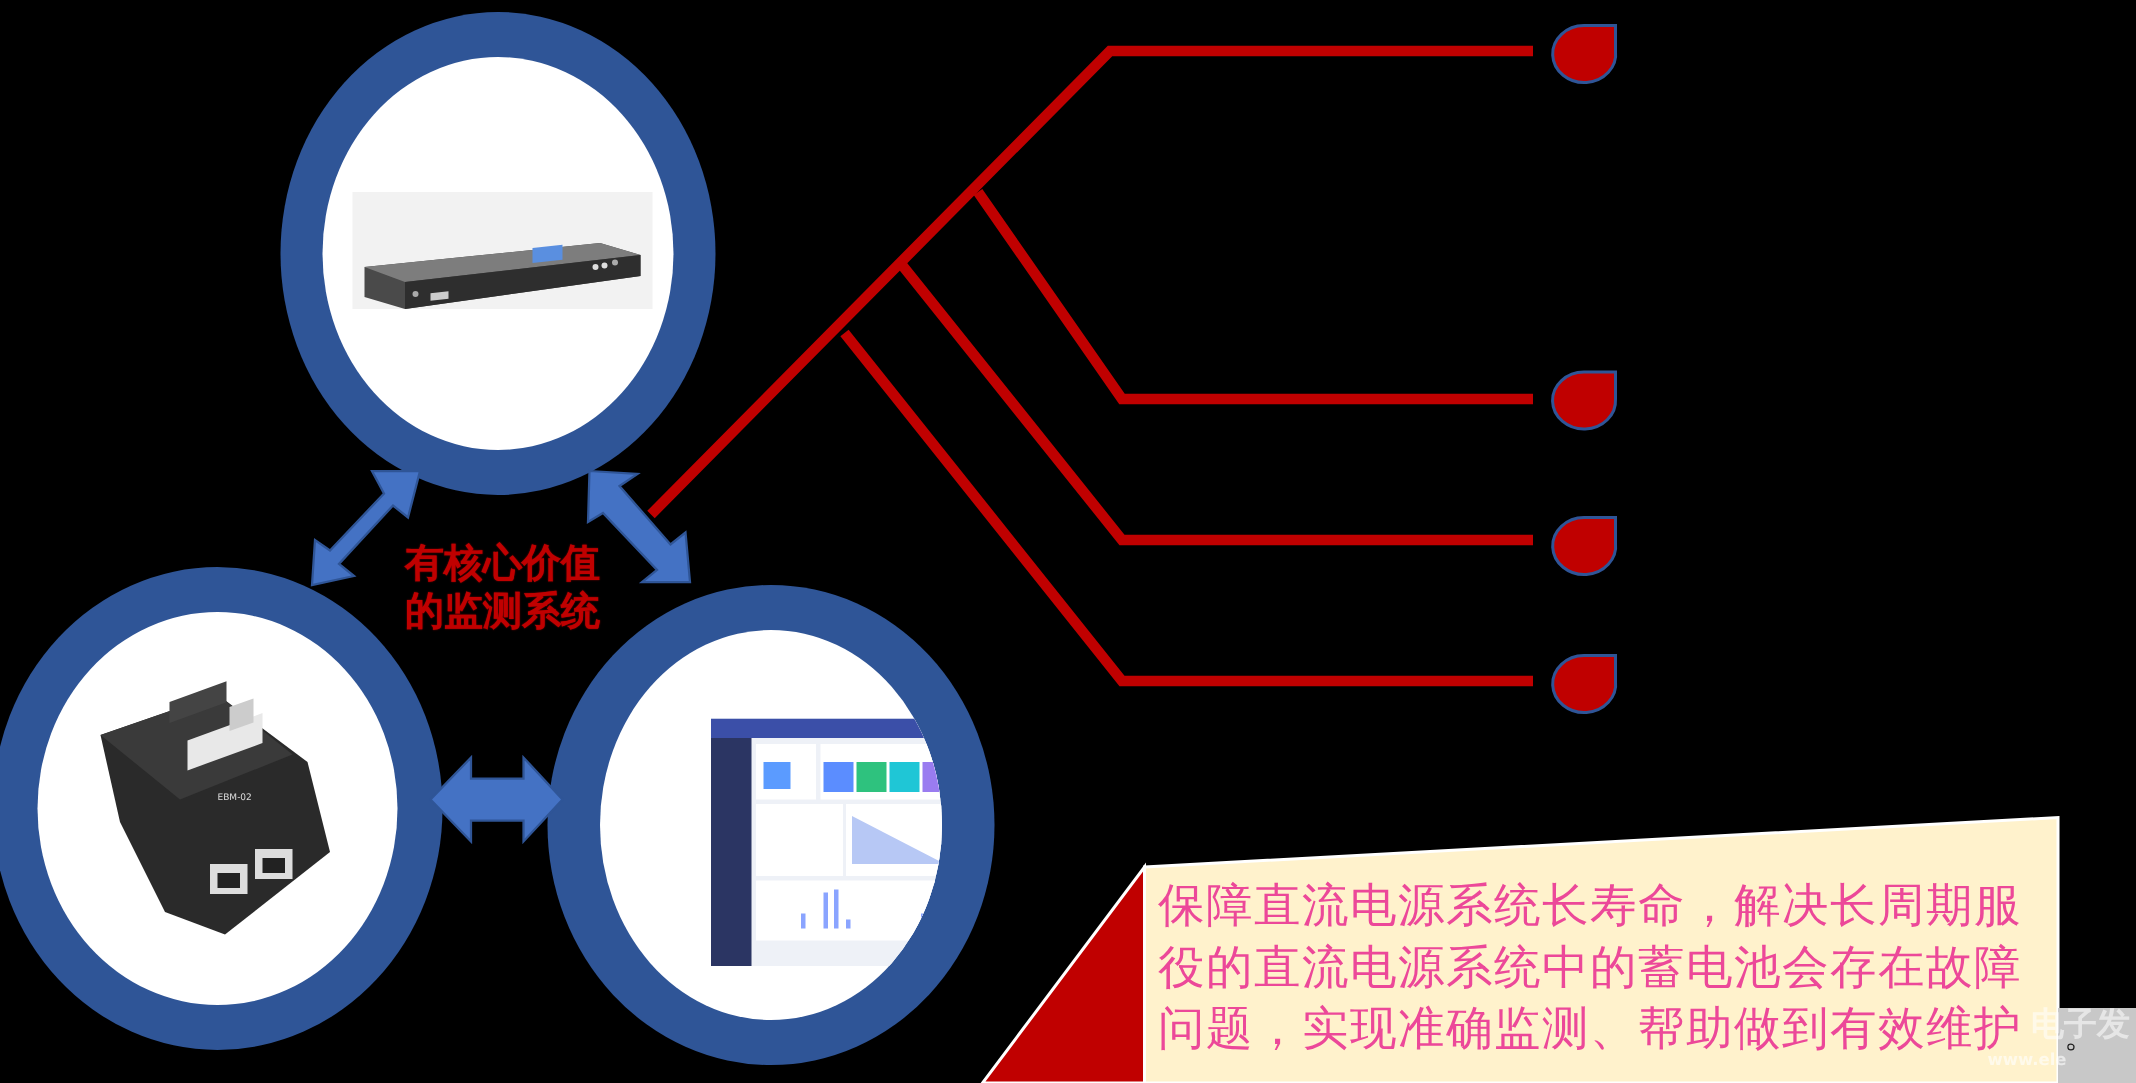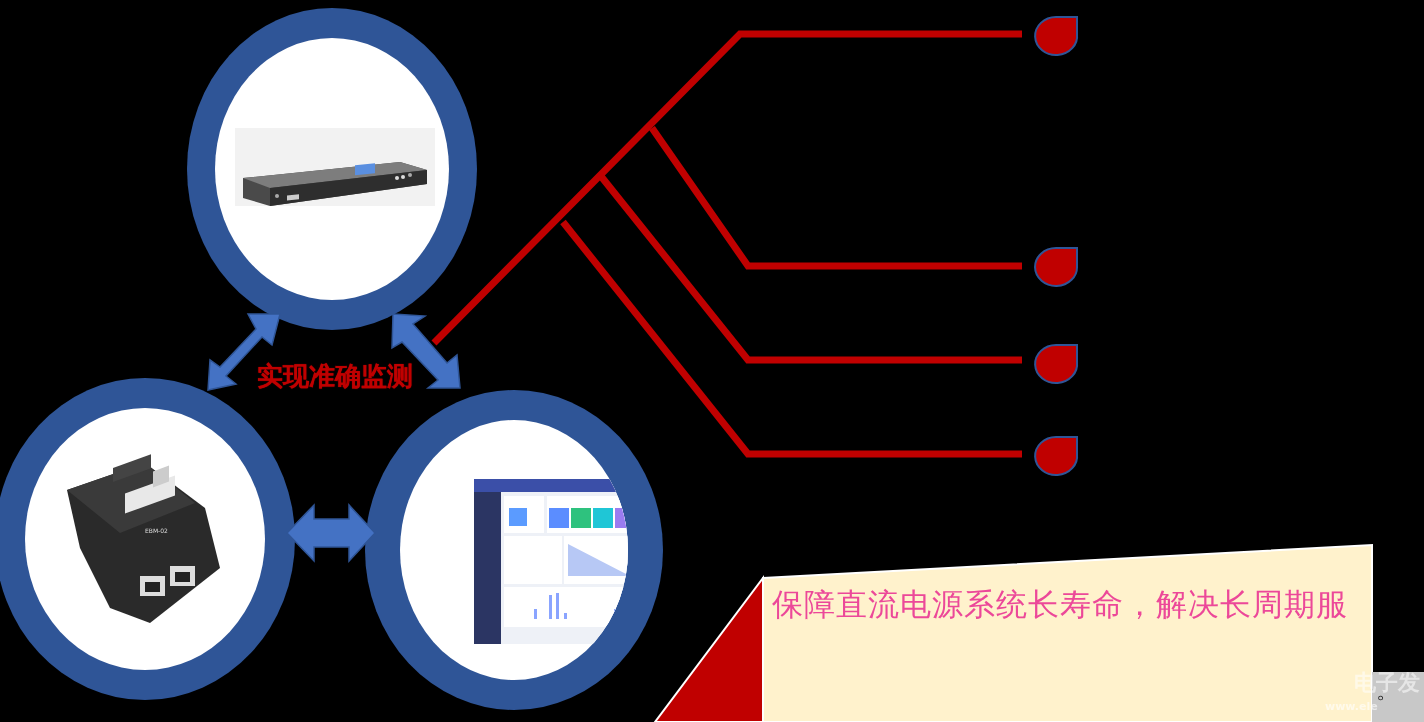--- a/index.html
+++ b/index.html
@@ -128,23 +128,26 @@
 
     <polygon points="248,314 280,314 272,345 262,337 226,376 236,384 208,390 210,360 220,367 256,329"></polygon>
 
     <polygon points="393,314 425,316 413,324 447,363 457,355 460,388 428,388 438,380 402,342 392,348"></polygon>
 
     <polygon points="287,533 314,505 314,519 349,519 349,505 375,533 349,561 349,547 314,547 314,561"></polygon>
   </g>
 </svg>
 
 <div class="center-label">
-  <div>实现准确监测</div>
+  <div>有核心价值</div>
+  <div>的监测系统</div>
 </div>
 
 <div class="callout-text">
   <div>保障直流电源系统长寿命，解决长周期服</div>
+  <div>役的直流电源系统中的蓄电池会存在故障</div>
+  <div>问题，实现准确监测、帮助做到有效维护</div>
 </div>
 
 <div class="watermark"></div>
 <span class="period">。</span>
 <span class="watermark-text">电子发</span>
 <span class="watermark-url">www.ele</span>
 
 </body></html>

